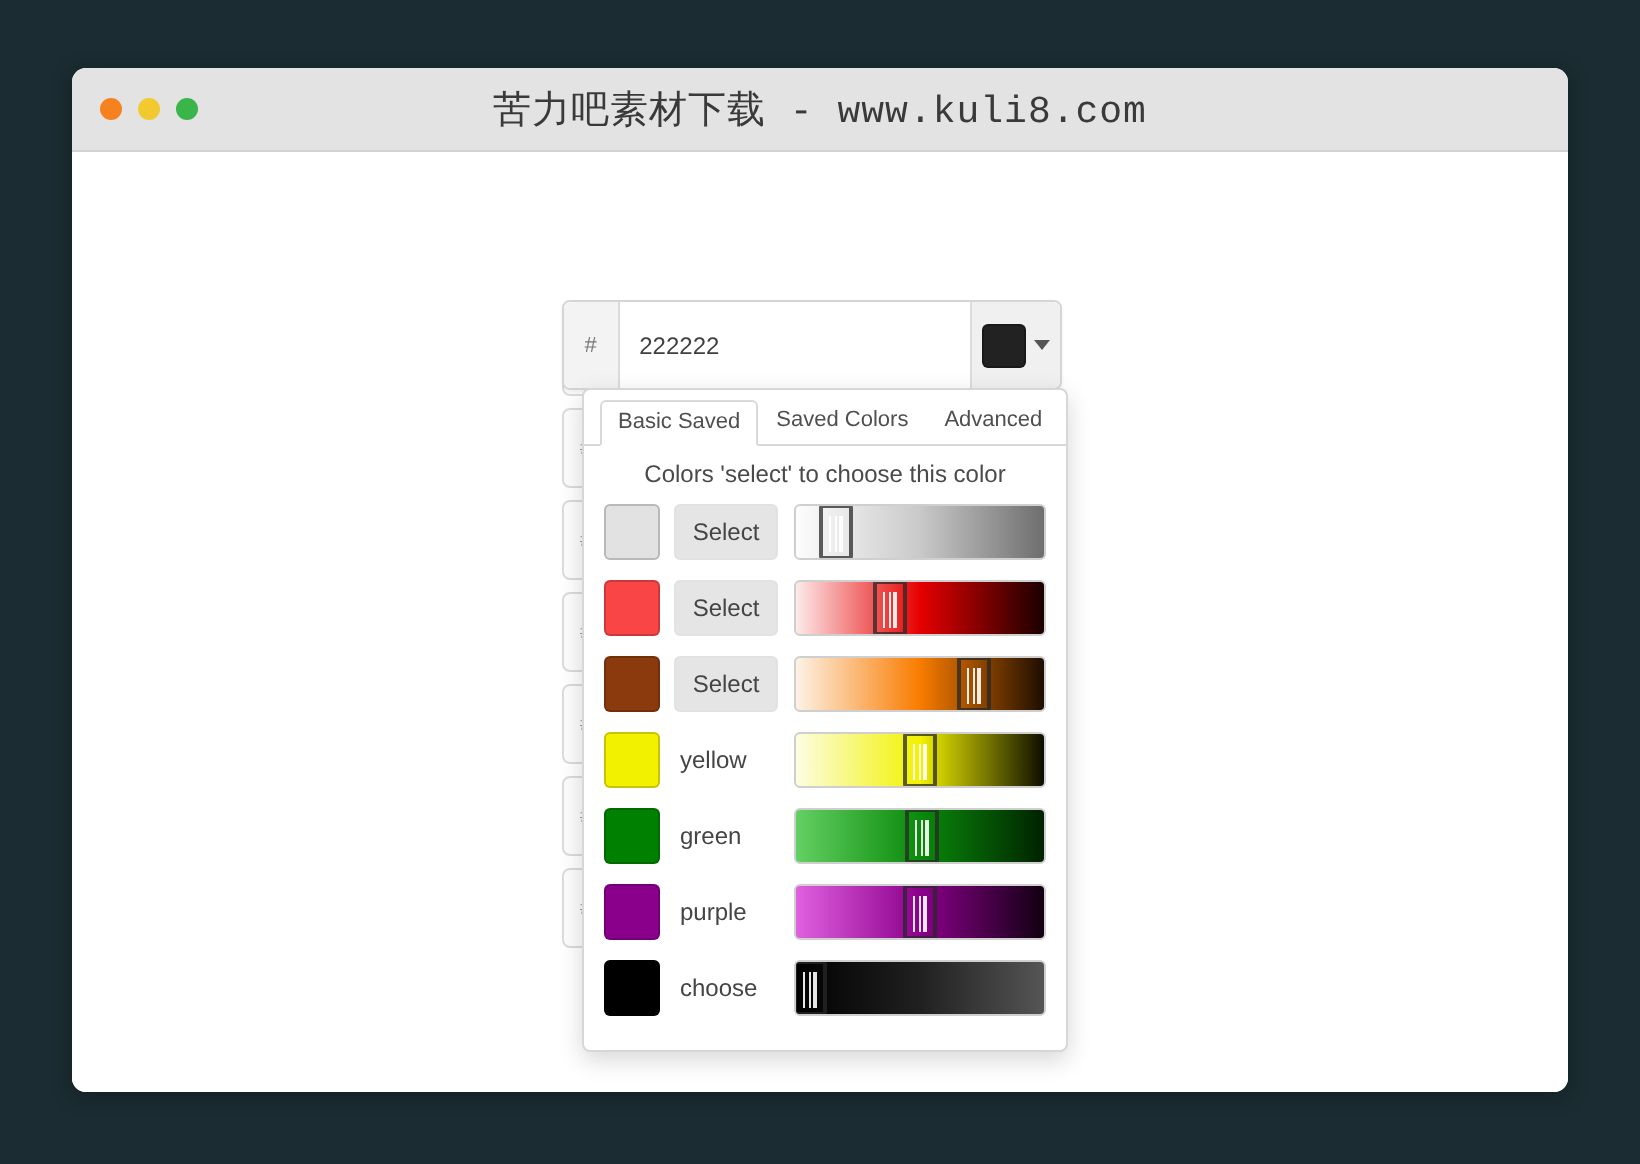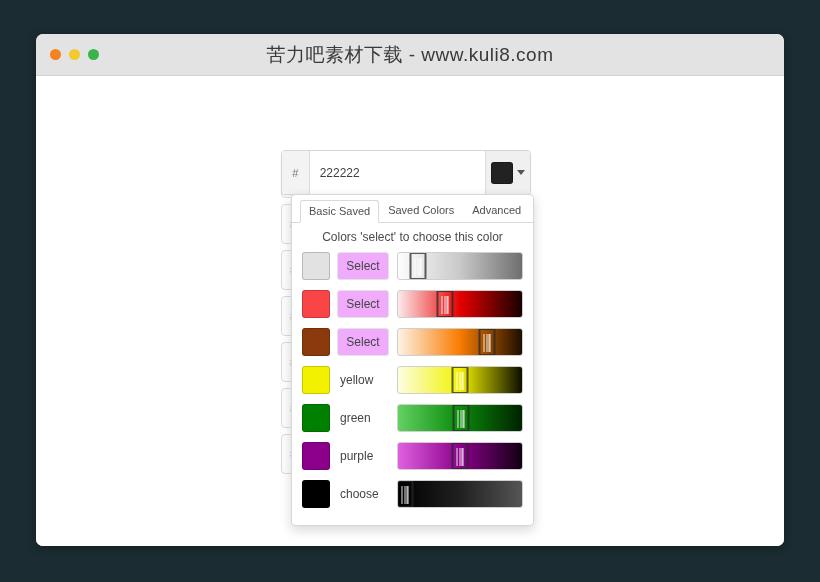--- a/index.html
+++ b/index.html
@@ -38,21 +38,21 @@
   .dot { width: 11px; height: 11px; border-radius: 50%; }
   .dot.red    { background: #f6821f; }
   .dot.yellow { background: #f2ca30; }
   .dot.green  { background: #3ab54a; }
   .window-title {
     width: 100%;
     text-align: center;
     font-size: 19px;
     color: #3a3a3a;
     letter-spacing: 0.5px;
-    font-family: Liberation Sans, sans-serif;
+    font-family: Liberation Mono, monospace;
   }
 
   .page-body {
     position: relative;
     height: 470px;
     background: #ffffff;
   }
 
   
   .bg-field {
@@ -183,21 +183,21 @@
   .row-action {
     width: 52px;
     margin-left: 7px;
     font-size: 12px;
     color: #454545;
     text-align: center;
     line-height: 26px;
     flex: 0 0 auto;
   }
   .row-action.is-button {
-    background: #f0abfc;
+    background: #e5e5e5;
     border: 1px solid #e2e2e2;
     border-radius: 3px;
     height: 28px;
     line-height: 26px;
     cursor: pointer;
   }
   .row-action.is-label {
     text-align: left;
     padding-left: 3px;
   }

